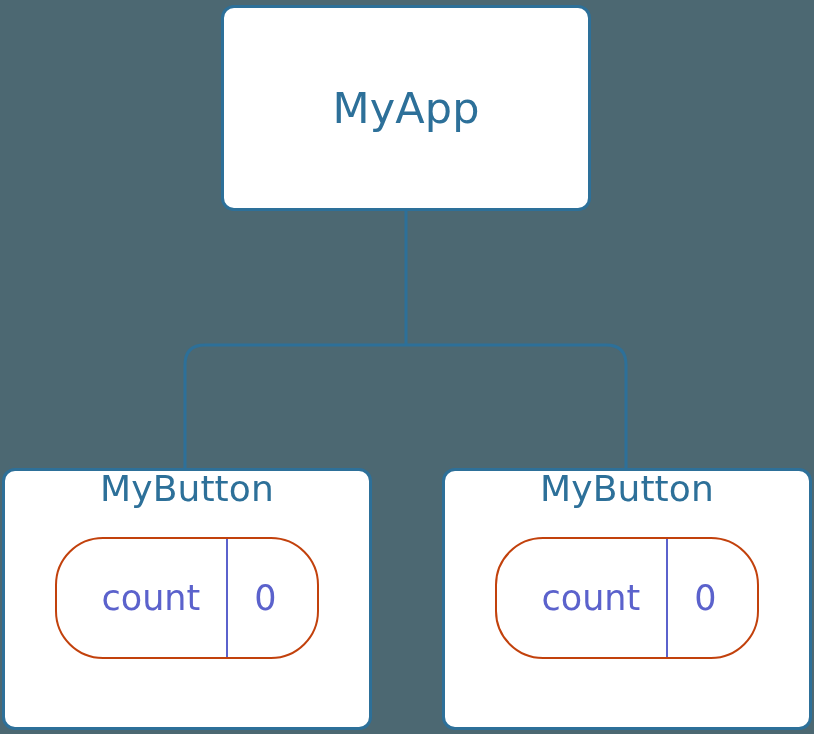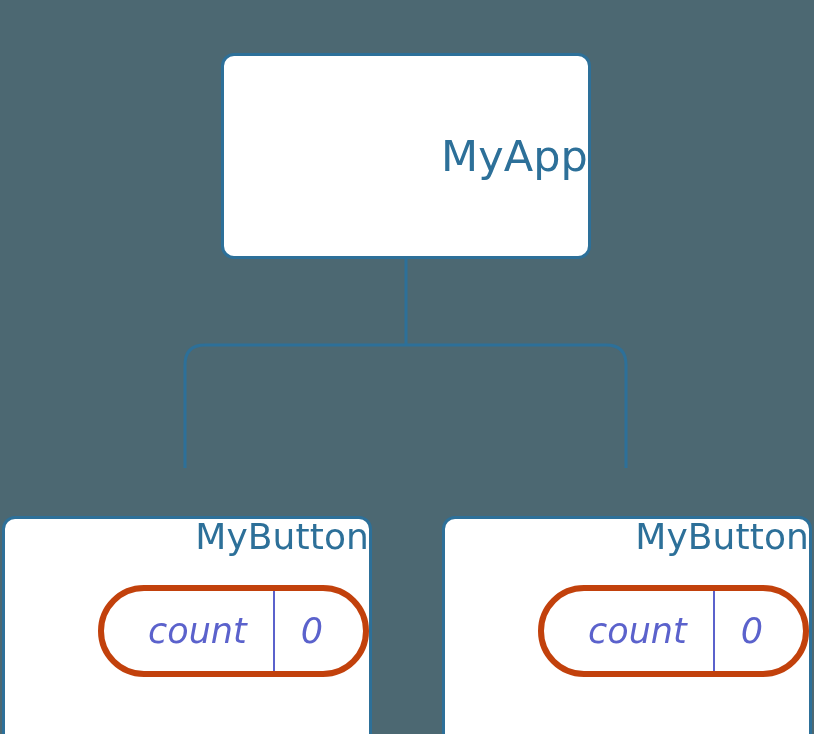--- a/index.html
+++ b/index.html
@@ -35,22 +35,21 @@
   
   .node {
     position: absolute;
     box-sizing: border-box;
     background: #ffffff;
     border: 3px solid #2d7099;
     border-radius: 13px;
     z-index: 2;
     display: flex;
     flex-direction: column;
-    align-items: flex-end;
-    margin-top: 48px;
+    align-items: center;
   }
 
   
   #node-root {
     left: 221px;
     top: 5px;
     width: 370px;
     height: 206px;
     justify-content: center;
   }
@@ -77,28 +76,27 @@
   #node-child-right { left: 442px; }
 
   .node-child .node-title {
     font-size: 36px;
   }
 
   
   .state-capsule {
     margin-top: 30px;
     box-sizing: border-box;
-    height: 92px;
-    border: 6px solid #c2410c;
+    height: 122px;
+    border: 2px solid #c2410c;
     border-radius: 48px;
     display: flex;
     align-items: stretch;
     background: transparent;
     overflow: hidden;
-    font-style: italic;
   }
 
   .state-key {
     display: flex;
     align-items: center;
     justify-content: center;
     padding: 0 26px 0 44px;
     color: #5b62cc;
     font-size: 35px;
     line-height: 1;

